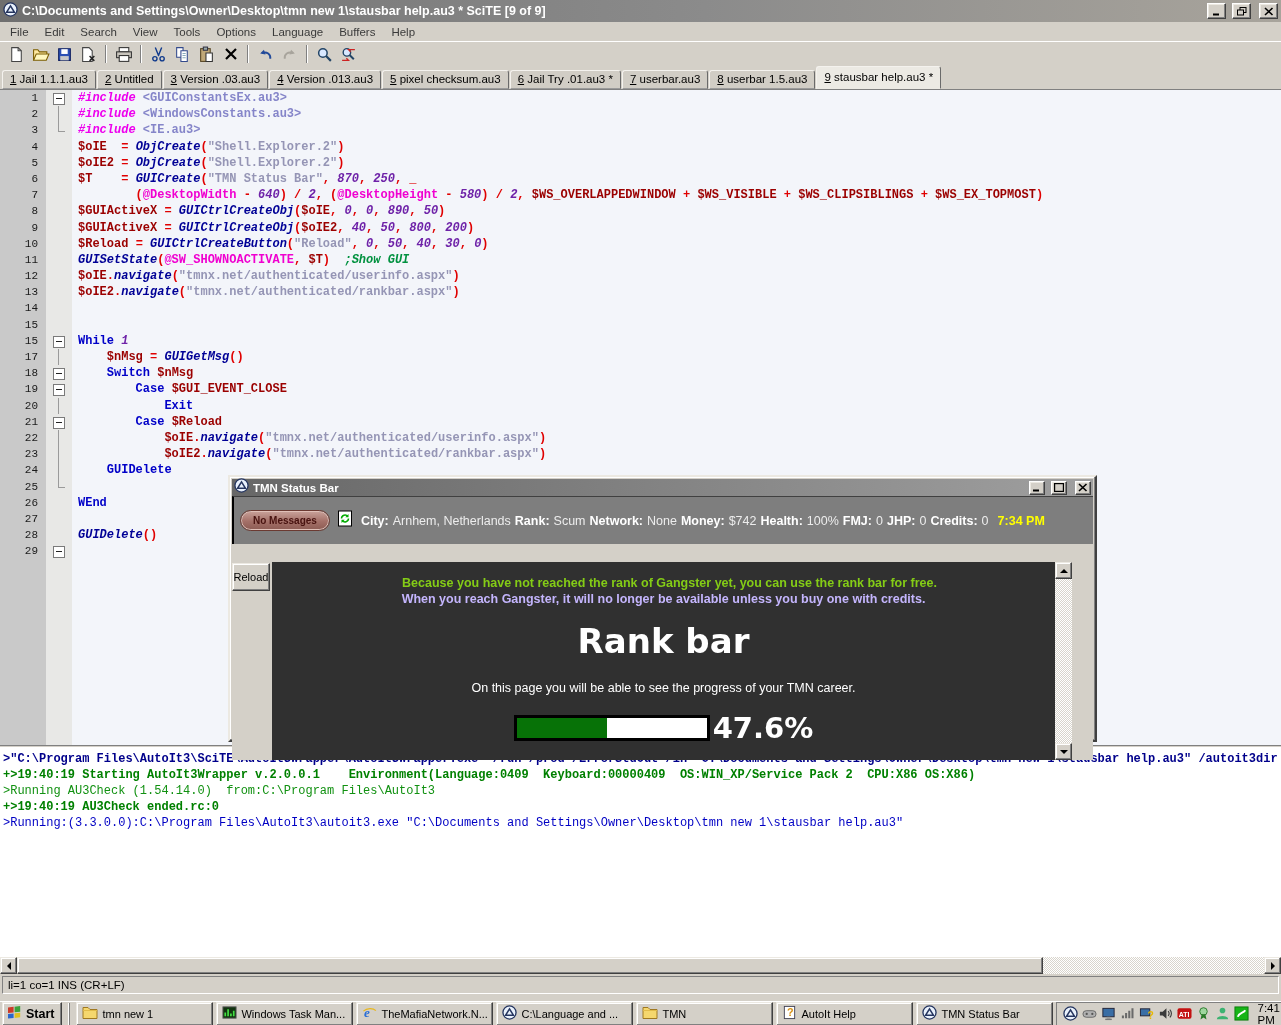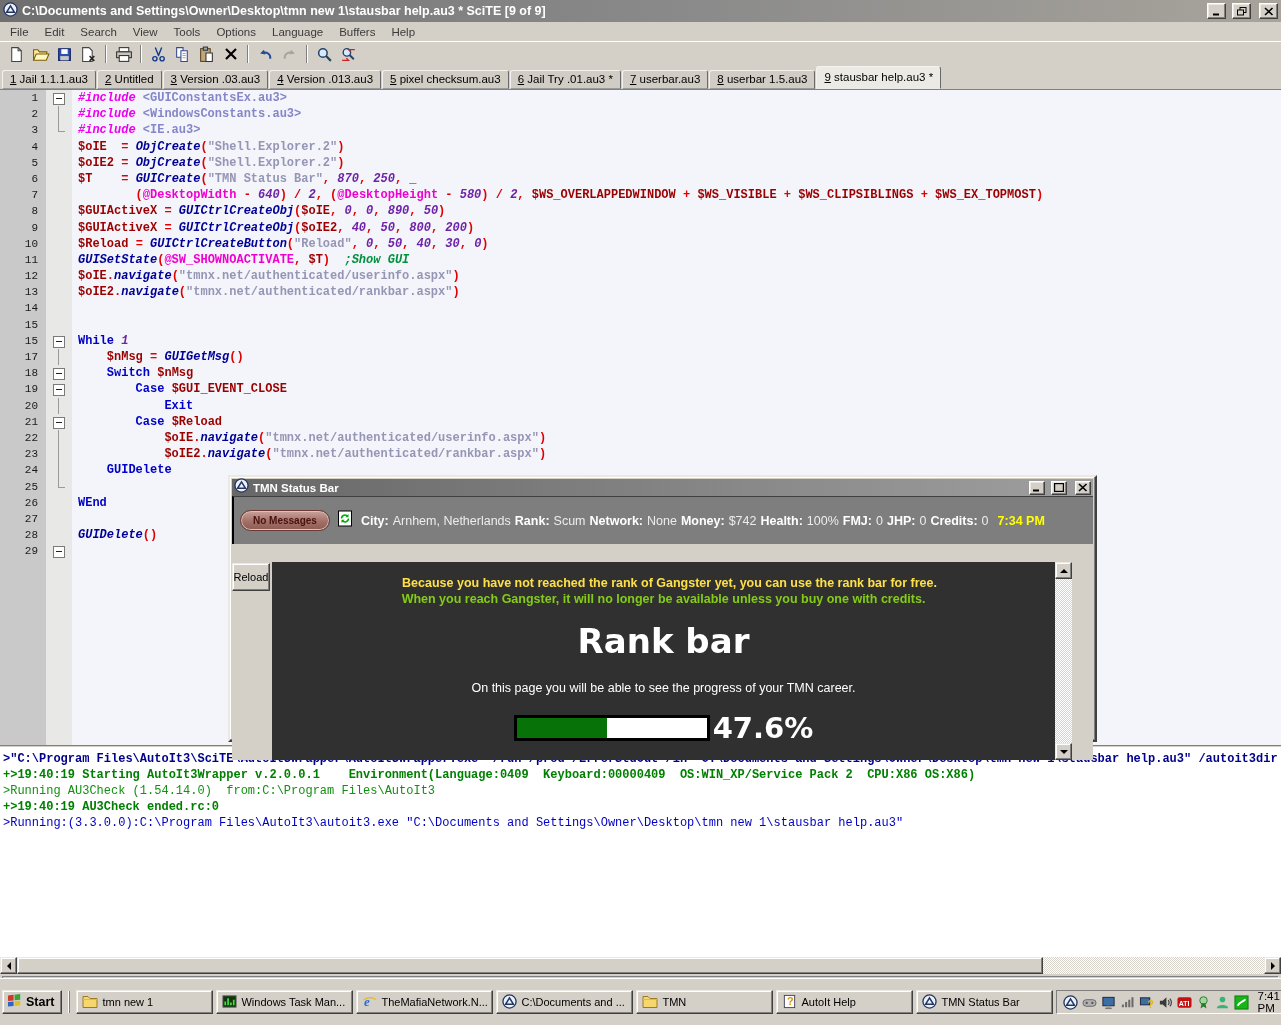--- a/index.html
+++ b/index.html
@@ -85,21 +85,21 @@
   .tri.down  { border-top-color:#000; border-bottom-width:0; }
   .hthumb { width:1026px; flex:none; background:#D4D0C8; border:1px solid;
             border-color:#ece9e2 #404040 #404040 #ece9e2;
             box-shadow:inset -1px -1px 0 #808080, inset 1px 1px 0 #fff; }
   .htrack { flex:1; }
 
   
   .statusbar { height:22px; padding:2px 2px; background:#D4D0C8; }
   .statusbar .inner { height:18px; border:1px solid; border-color:#808080 #fff #fff #808080;
                       font-size:11.5px; padding:2px 5px; color:#000; }
-  .taskbar { position:absolute; left:0; bottom:0; width:1281px; height:47px; background:#D4D0C8;
+  .taskbar { position:absolute; left:0; bottom:0; width:1281px; height:24px; background:#D4D0C8;
              border-top:1px solid #fff; display:flex; align-items:center; padding:0 2px; gap:3px; }
   .startbtn { height:24px; padding:0 7px 0 4px; display:flex; align-items:center; gap:4px;
               background:#D4D0C8; border:1px solid; border-color:#ece9e2 #404040 #404040 #ece9e2;
               box-shadow:inset -1px -1px 0 #808080, inset 1px 1px 0 #fff;
               font-weight:bold; font-size:12.5px; }
   .taskgrip { width:3px; height:22px; border-left:1px solid #fff; border-right:1px solid #808080; margin:0 3px; }
   .task { width:137px; height:24px; display:flex; align-items:center; gap:4px; padding:0 5px;
           background:#D4D0C8; border:1px solid; border-color:#ece9e2 #404040 #404040 #ece9e2;
           box-shadow:inset -1px -1px 0 #808080, inset 1px 1px 0 #fff;
           font-size:11px; white-space:nowrap; overflow:hidden; }
@@ -385,22 +385,22 @@
         </div>
       <span class="tmn-time" style="color: rgb(255, 255, 0);">7:34 PM</span>
     </div>
     <div class="tmn-body">
       <div class="tmn-left">
         <button class="reload-btn">Reload</button>
       </div>
       <div class="tmn-ie2">
         <div class="tmn-content">
           <div class="notice">
-            <div style="color: #fde047; padding-left: 12px;">Because you have not reached the rank of Gangster yet, you can use the rank bar for free.</div>
-            <div style="color: #84cc16;">When you reach Gangster, it will no longer be available unless you buy one with credits.</div>
+            <div style="color: #84cc16; padding-left: 12px;">Because you have not reached the rank of Gangster yet, you can use the rank bar for free.</div>
+            <div style="color: #c4b5fd;">When you reach Gangster, it will no longer be available unless you buy one with credits.</div>
           </div>
           <div class="rank-heading">Rank bar</div>
           <div class="rank-desc">On this page you will be able to see the progress of your TMN career.</div>
           <div class="progress-row">
             <div class="pbar">
               <div class="pfill" style="width: 47.6%; background: rgb(7, 114, 7);"></div>
             </div>
             <span class="pct">47.6%</span>
           </div>
         </div>
@@ -451,21 +451,21 @@
               <text x="2.2" y="12.8" font-size="14" font-style="italic" font-weight="bold" fill="#2B6FD6" font-family="Liberation Serif,serif">e</text>
               <path d="M1.5 6.5C5 3 12 3 14.8 6" fill="none" stroke="#E8B820" stroke-width="1.2"></path>
             </svg></span>
           <span>TheMafiaNetwork.N...</span>
         </button>
         <button class="task">
           <span class="tico"><svg width="15" height="15" viewBox="0 0 16 16">
               <circle cx="8" cy="8" r="7" fill="#E9F1FC" stroke="#25355F" stroke-width="1.4"></circle>
               <path d="M8 4.2L12.2 11H3.8z" fill="none" stroke="#25355F" stroke-width="1.6"></path>
             </svg></span>
-          <span>C:\Documents and ...</span>
+          <span>C:\Language and ...</span>
         </button>
         <button class="task">
           <span class="tico"><svg width="16" height="15" viewBox="0 0 16 15">
               <path d="M1 2.5h5l2 2h7v9H1z" fill="#F5D76E" stroke="#A07820"></path>
               <path d="M1 5.5h14" stroke="#E2BC4A"></path>
             </svg></span>
           <span>TMN</span>
         </button>
         <button class="task">
           <span class="tico"><svg width="15" height="15" viewBox="0 0 16 16">

